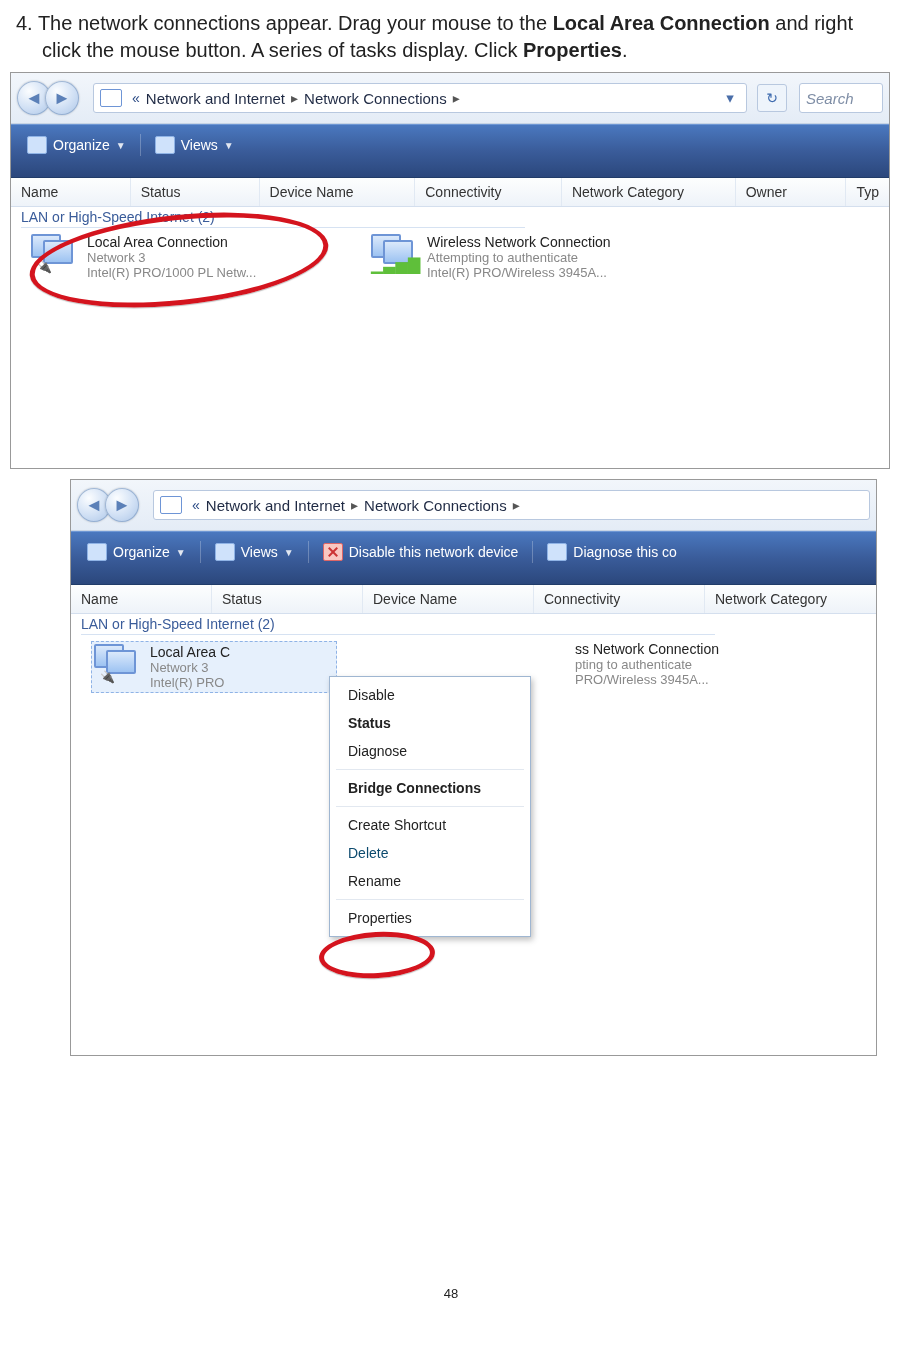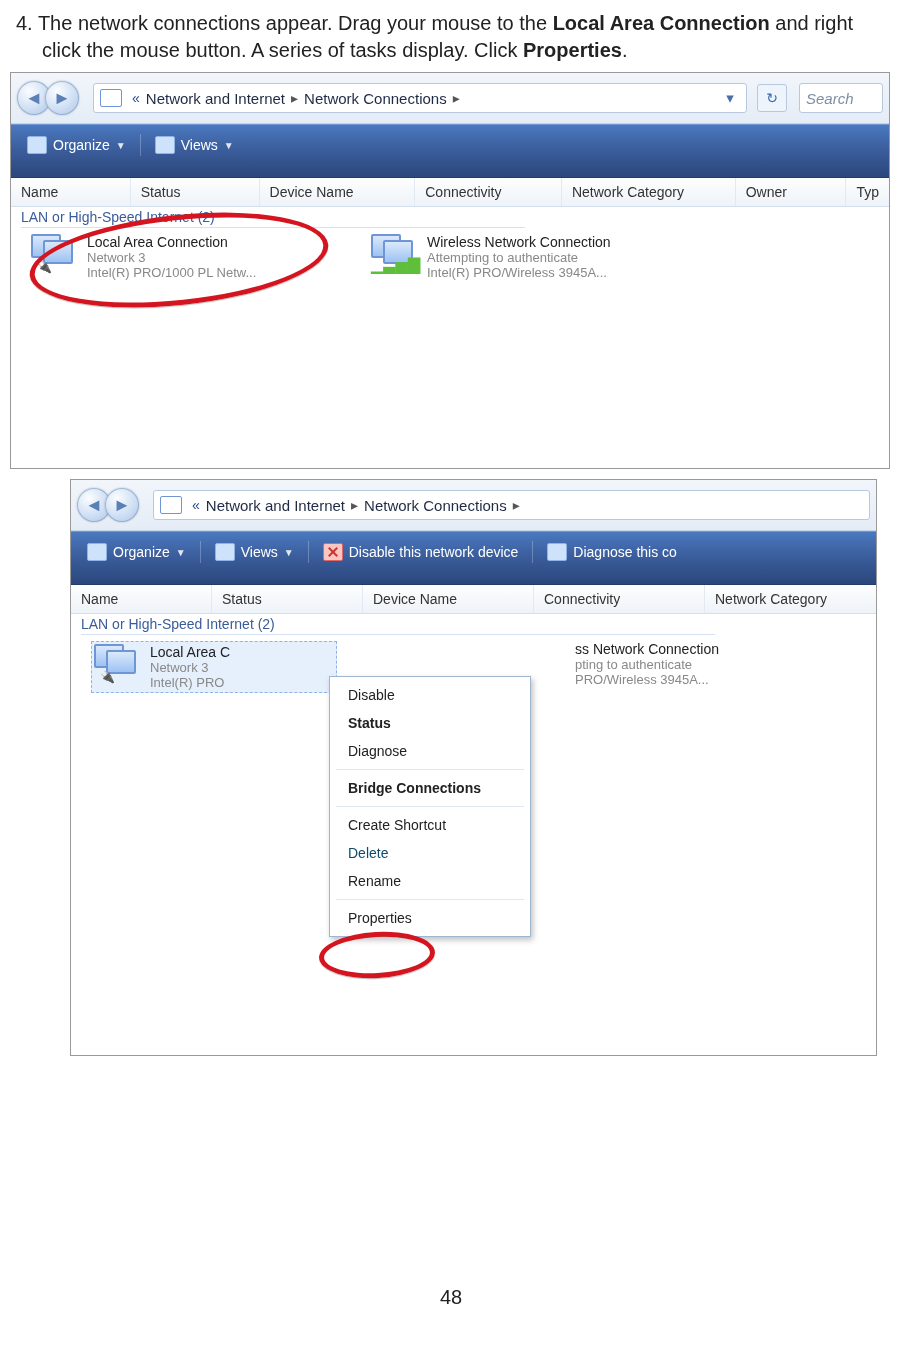--- a/index.html
+++ b/index.html
@@ -113,21 +113,21 @@
     position:absolute;left:258px;top:62px;width:200px;
     background:#fff;border:1px solid #9fb6d1;box-shadow:2px 3px 6px rgba(0,0,0,.25);
     padding:4px 0;font-size:14px;color:#222;
   }
   .ctx .mi{padding:6px 18px;white-space:nowrap;}
   .ctx .mi.bold{font-weight:700;}
   .ctx .mi.dis{color:#0c4a6e;}
   .ctx .sep{height:0;border-top:1px solid #e2e8f0;margin:4px 6px;}
   .page-num{
     font-family:"Century Gothic","Segoe UI",Arial,sans-serif;
-    text-align:center;font-size:20px;color:#222;margin-top:230px;
+    text-align:center;font-size:13px;color:#222;margin-top:230px;
   }
   
   .tb-ico{
     width:18px;height:16px;background:#cfe2fb;border:1px solid #8fb3e6;border-radius:2px;
     display:inline-block;position:relative;
   }
   .tb-ico.x{background:#f9c7c1;border-color:#d66;}
   .tb-ico.x::before,.tb-ico.x::after{
     content:"";position:absolute;left:3px;top:7px;width:12px;height:2px;background:#c33;
   }

